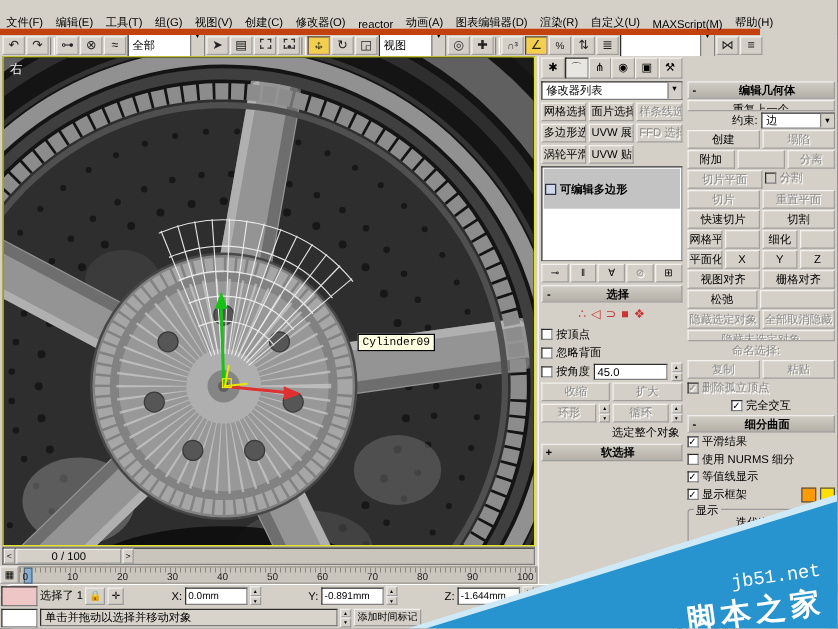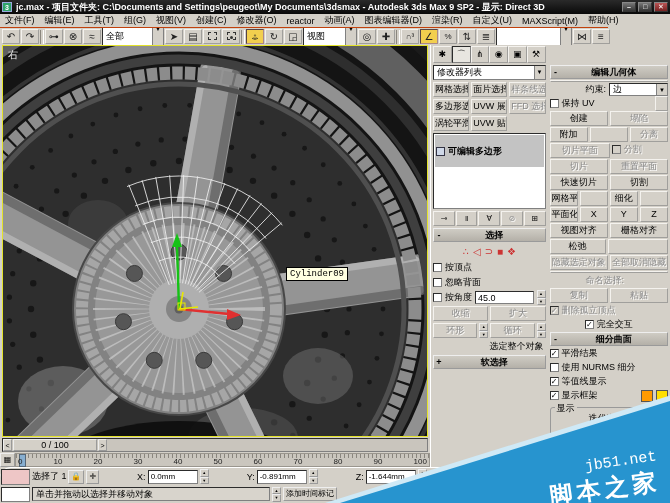--- a/index.html
+++ b/index.html
@@ -8,21 +8,21 @@
 
   
   .titlebar{position:absolute;left:0;top:0;width:670px;height:14px;background:linear-gradient(#2a2a2a,#090909);color:#fff;display:flex;align-items:center;padding:0 2px;font-size:9px;font-weight:bold;}
   .appicon{width:10px;height:10px;background:#2fa46a;border:1px solid #9ad;margin-right:4px;color:#fff;font-size:7px;line-height:9px;text-align:center;font-weight:bold;}
   .titletext{flex:1;white-space:nowrap;overflow:hidden;}
   .winbtns{display:flex;gap:2px;}
   .winbtn{width:14px;height:10px;background:linear-gradient(#777,#333);border:1px outset #888;color:#fff;font-size:7px;line-height:8px;text-align:center;}
   .winbtn.close{background:linear-gradient(#b55,#722);}
 
   
-  .menubar{position:absolute;left:0;top:14px;width:608px;height:14px;background:#d4d0c8;border-bottom:1px solid #c2410c;display:flex;align-items:center;font-size:9px;}
+  .menubar{position:absolute;left:0;top:14px;width:608px;height:14px;background:#d4d0c8;border-bottom:5px solid #c2410c;display:flex;align-items:center;font-size:9px;}
   .menuitem{padding:0 5px;white-space:nowrap;}
 
   
   .toolbar{position:absolute;left:0;top:28px;width:670px;height:17px;background:#d4d0c8;display:flex;align-items:center;gap:1px;padding:0 2px;overflow:hidden;}
   .tbtn{width:18px;height:15px;background:#d4d0c8;border:1px outset #f4f2ee;font-size:10px;line-height:13px;text-align:center;color:#222;position:relative;flex:0 0 auto;}
   .tbtn.small{font-size:8px;}
   .tbtn.act{background:#f2cf4e;border:1px inset #a88;}
   .tsep{width:4px;height:14px;border-left:1px solid #8a867e;border-right:1px solid #fff;flex:0 0 auto;}
   .tdd{height:29px;background:#fff;border:1px inset #808080;display:flex;align-items:center;font-size:9px;padding-left:3px;flex:0 0 auto;position:relative;}
   .tdd .arrow{margin-left:auto;width:11px;height:100%;background:#d4d0c8;border-left:1px solid #808080;font-size:6px;text-align:center;line-height:13px;}
@@ -114,29 +114,20 @@
   .watermark{position:absolute;right:0;bottom:0;width:330px;height:102px;background:#2794cf;clip-path:polygon(100% 0,100% 100%,0 100%);z-index:21;}
   .wmtext{position:absolute;right:8px;bottom:6px;z-index:22;color:#fff;text-align:right;transform:rotate(-8deg);transform-origin:right bottom;}
   .wmsite{font-size:15px;font-family:"Liberation Mono","DejaVu Sans Mono",monospace;}
   .wmname{font-size:24px;font-weight:bold;letter-spacing:4px;}
 </style>
 </head>
 <body>
 
 <div class="app">
 
-  <div class="titlebar">
-    <span class="appicon">3</span>
-    <span class="titletext">jc.max    - 项目文件夹: C:\Documents and Settings\peugeot\My Documents\3dsmax    - Autodesk 3ds Max 9 SP2    - 显示: Direct 3D</span>
-    <span class="winbtns">
-      <span class="winbtn">–</span>
-      <span class="winbtn">□</span>
-      <span class="winbtn close">✕</span>
-    </span>
-  </div>
 
   <div class="menubar">
     <span class="menuitem">文件(F)</span>
     <span class="menuitem">编辑(E)</span>
     <span class="menuitem">工具(T)</span>
     <span class="menuitem">组(G)</span>
     <span class="menuitem">视图(V)</span>
     <span class="menuitem">创建(C)</span>
     <span class="menuitem">修改器(O)</span>
     <span class="menuitem">reactor</span>
@@ -505,25 +496,20 @@
         <span class="rt">编辑几何体</span>
       </div>
       <span class="btn">重复上一个</span>
       <div class="cbrow">
         <span class="lbl">约束:</span>
         <span class="dd" style="flex:1;height:13px">
             <span>边</span>
             <span class="arrow">▼</span>
           </span>
       </div>
-      <div class="cbrow">
-        <span class="cb"></span>
-          <span>保持 UV</span>
-        <span class="btn sq" style="margin-left:auto"></span>
-      </div>
       <div class="pair">
         <span class="btn">创建</span>
         <span class="btn dis">塌陷</span>
       </div>
       <div class="pair">
         <span class="btn">附加</span>
         <span class="btn sq"></span>
         <span class="btn dis">分离</span>
       </div>
       <div class="pair">

